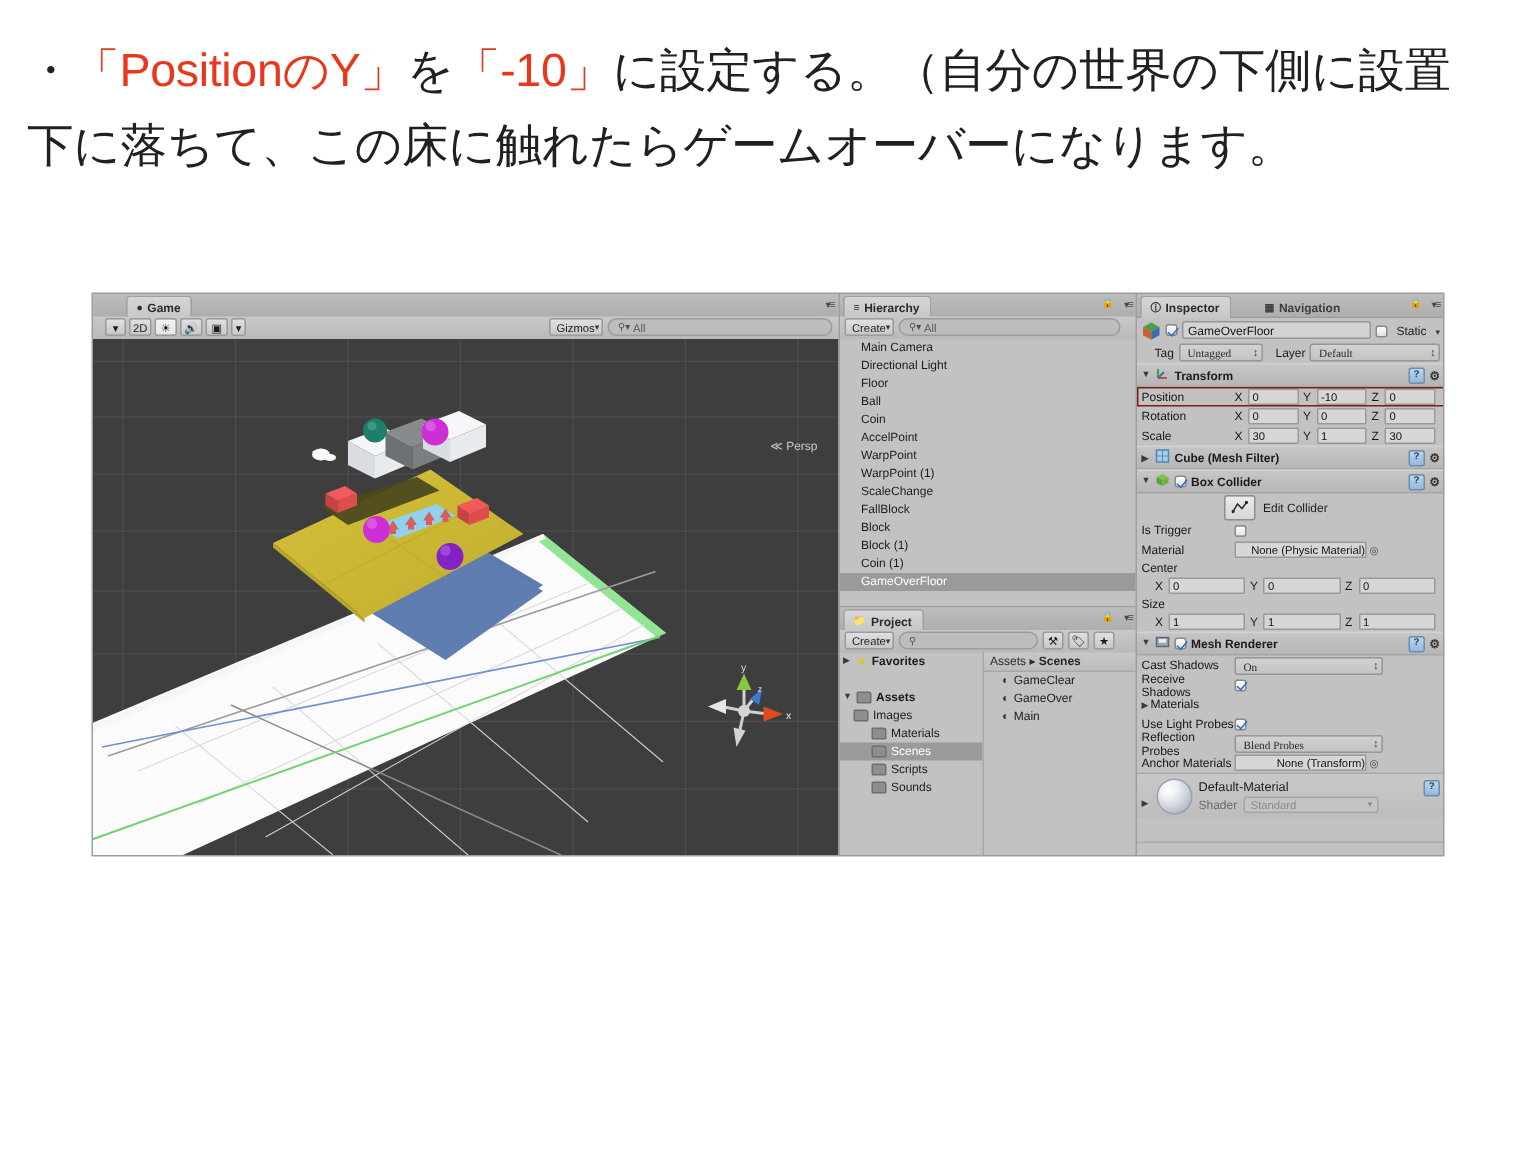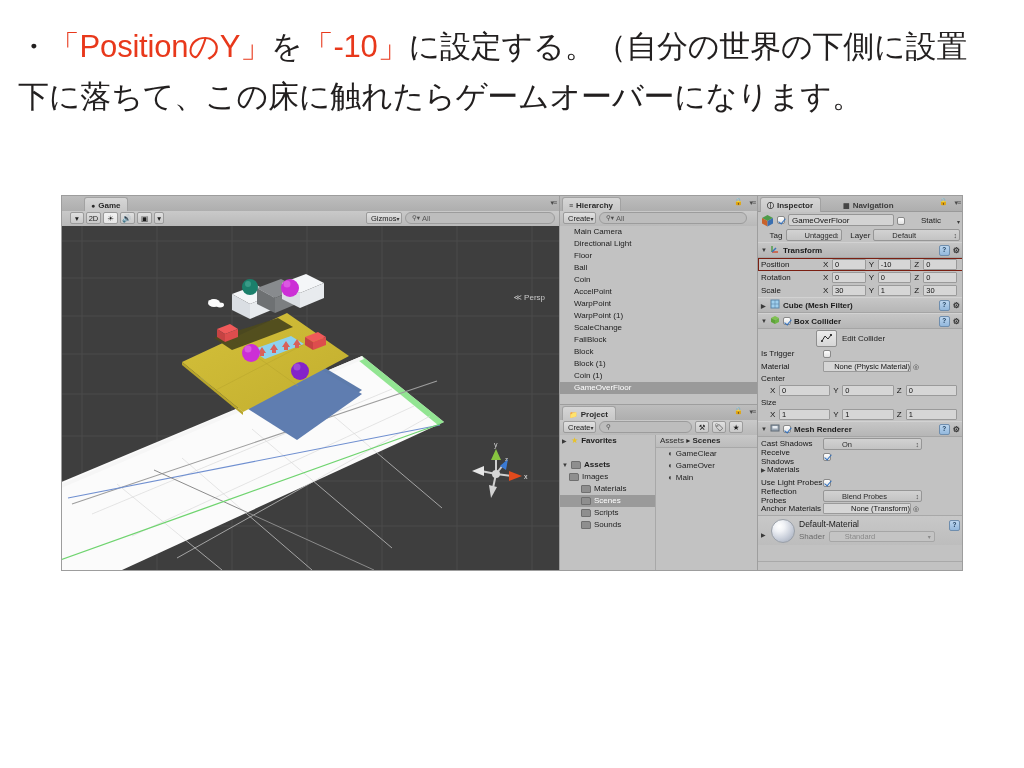--- a/index.html
+++ b/index.html
@@ -187,35 +187,36 @@
     position: absolute; left: 1.5px; top: -0.5px;
     width: 3px; height: 6px;
     border: solid #2f6fbe; border-width: 0 1.6px 1.6px 0;
     transform: rotate(40deg);
   }
   .namefield {
     flex: 1; height: 12px; line-height: 12px;
     background: #d3d3d3; border: 1px solid #969696; border-radius: 2px;
     padding-left: 3px; font-size: 8px; color: #111; box-sizing: border-box;
   }
-  .static-wrap { display: flex; align-items: flex-end; gap: 16px; font-size: 8px; }
+  .static-wrap { display: flex; align-items: flex-end; gap: 6px; font-size: 8px; }
   .tiny-arrow { font-size: 6px; color: #3a3a3a; }
 
   .insp-taglayer {
     display: flex; align-items: center; gap: 3px;
     height: 14px; padding: 0 3px;
     font-size: 8px;
   }
   .popup {
     height: 12px; line-height: 11px;
     background: linear-gradient(#d2d2d2, #c3c3c3);
     border: 1px solid #969696; border-radius: 2px;
-    padding: 0 9px 0 18px; font-size: 7.5px; color: #2b2b2b;
+    padding: 0 9px 0 5px; font-size: 7.5px; color: #2b2b2b;
     position: relative; box-sizing: border-box; white-space: nowrap;
     overflow: hidden;
+    font-family: Liberation Serif, serif;
   }
   .popup::after {
     content: "\2195";
     position: absolute; right: 2px; top: 0px; font-size: 7px; color: #444;
   }
 
   .comp-header {
     display: flex; align-items: center; gap: 3px;
     height: 14px; padding: 0 3px;
     background: linear-gradient(#c6c6c6, #b6b6b6);
@@ -275,23 +276,23 @@
   }
   .mat-sphere {
     width: 22px; height: 22px; border-radius: 50%; flex: none;
     background: radial-gradient(circle at 33% 28%, #ffffff 0%, #f0f2f6 25%, #c6ccd8 62%, #9aa3b2 100%);
     border: 1px solid #9aa0a8;
   }
   .mat-name { font-size: 8.5px; color: #1b1b1b; }
   .mat-shader-row { display: flex; align-items: center; gap: 4px; margin-top: 2px; }
   .shader-lbl { font-size: 8px; color: #6a6a6a; }
   .shader-popup {
-    height: 11px; line-height: 10px; width: 106px;
+    height: 11px; line-height: 10px; width: 90px;
     background: #c4c4c4; border: 1px solid #a6a6a6; border-radius: 2px;
-    font-size: 7.5px; color: #8a8a8a; padding-left: 15px;
+    font-size: 7.5px; color: #8a8a8a; padding-left: 4px;
     position: relative; box-sizing: border-box;
   }
   .shader-popup::after{ content:"\25BE"; position:absolute; right:3px; top:0; font-size:6px; color:#8a8a8a;}
   .insp-footer {
     position: absolute; left: 0; right: 0; bottom: 0; height: 8px;
     background: #c2c2c2; border-top: 1px solid #a9a9a9;
   }
 </style>
 </head>
 <body>

